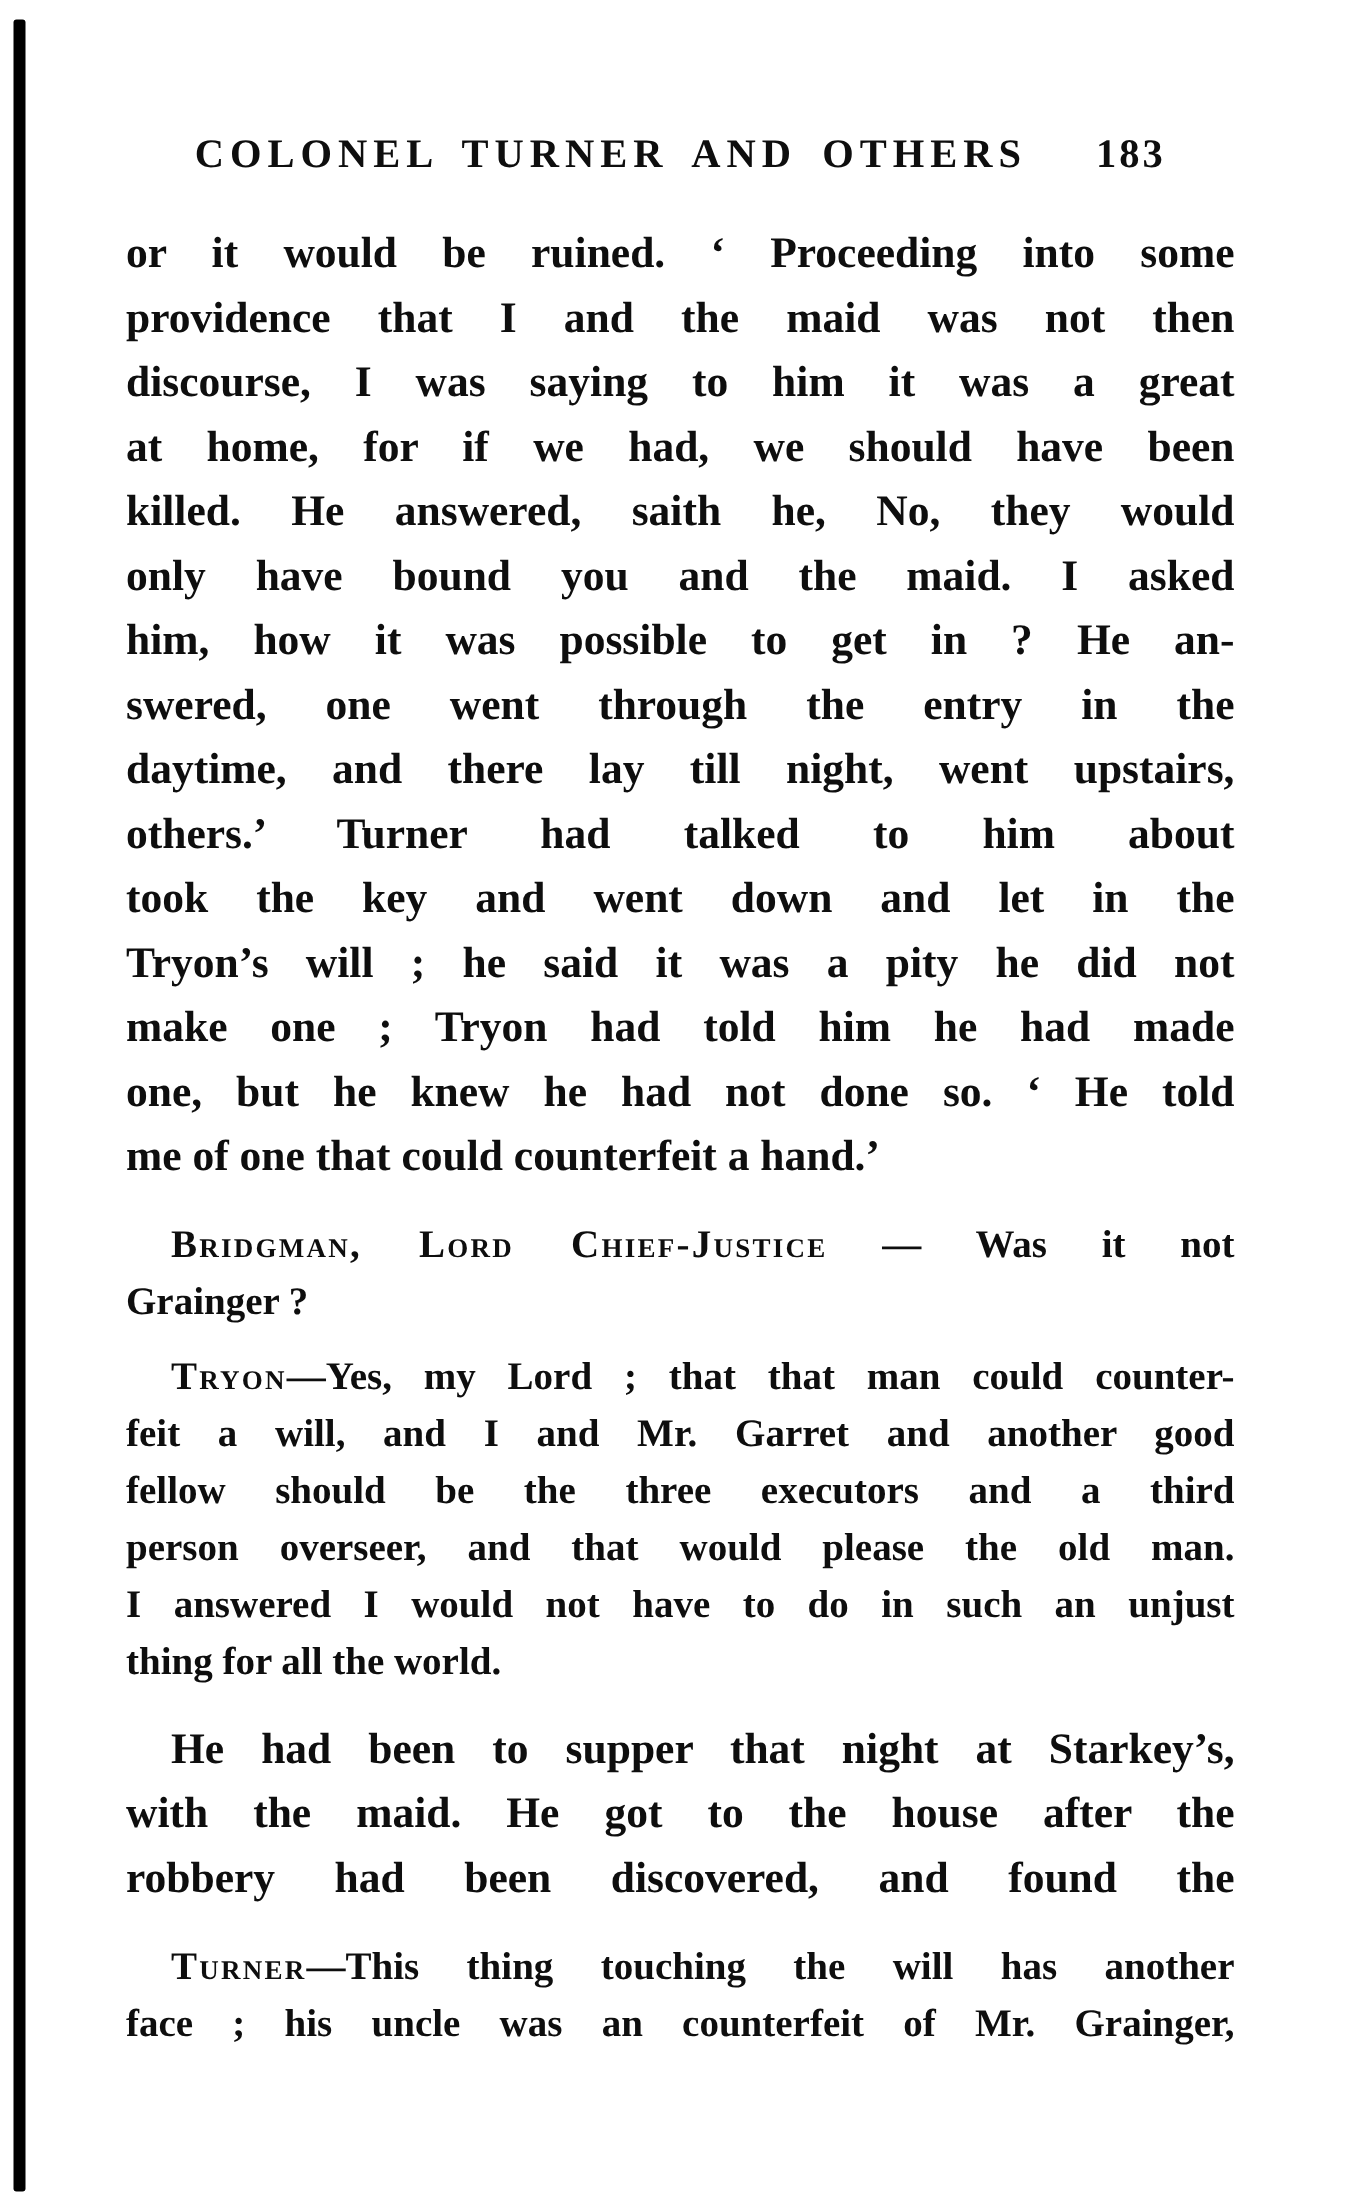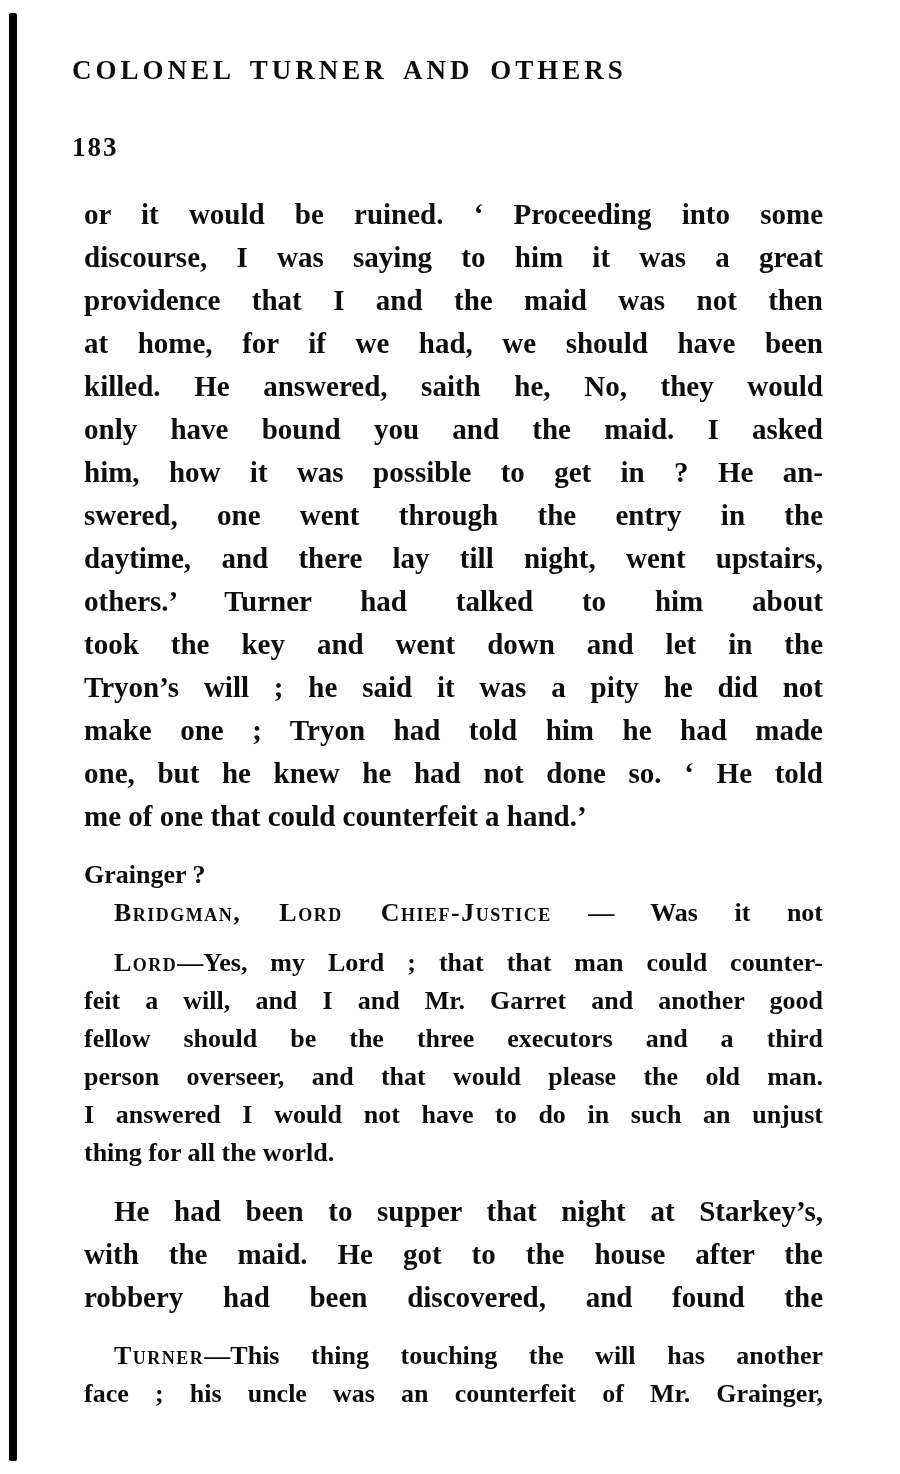--- a/index.html
+++ b/index.html
@@ -31,24 +31,24 @@
     display: flex;
     justify-content: center;
     align-items: baseline;
     gap: 46px;
     font-weight: 700;
     font-size: 27px;
     letter-spacing: 4px;
     word-spacing: 6px;
     margin-bottom: 30px;
     white-space: nowrap;
-    flex-direction: column;
   }
   .header .pagenum {
     letter-spacing: 2px;
+    margin-top: 32px;
   }
   .paragraph { margin: 12px; }
   .paragraph.gap { margin-top: 18px; }
   .line {
     font-weight: 700;
     text-align: justify;
     text-align-last: justify;
   }
   .line.narrative { font-size: 29px; line-height: 43px; }
   .line.speech    { font-size: 26px; line-height: 38px; }
@@ -65,41 +65,41 @@
 <div class="scan-bar"></div>
 
 <div class="content">
   <div class="header">
     <span>COLONEL TURNER AND OTHERS</span>
     <span class="pagenum">183</span>
   </div>
   <div>
       <div class="paragraph">
         <div class="line narrative">or it would be ruined. ‘ Proceeding into some</div>
+        <div class="line narrative">providence that I and the maid was not then</div>
         <div class="line narrative">discourse, I was saying to him it was a great</div>
-        <div class="line narrative">providence that I and the maid was not then</div>
         <div class="line narrative">at home, for if we had, we should have been</div>
         <div class="line narrative">killed. He answered, saith he, No, they would</div>
         <div class="line narrative">only have bound you and the maid. I asked</div>
         <div class="line narrative">him, how it was possible to get in ? He an-</div>
         <div class="line narrative">swered, one went through the entry in the</div>
         <div class="line narrative">daytime, and there lay till night, went upstairs,</div>
         <div class="line narrative">others.’ Turner had talked to him about</div>
         <div class="line narrative">took the key and went down and let in the</div>
         <div class="line narrative">Tryon’s will ; he said it was a pity he did not</div>
         <div class="line narrative">make one ; Tryon had told him he had made</div>
         <div class="line narrative">one, but he knew he had not done so. ‘ He told</div>
         <div class="line narrative unjustified">me of one that could counterfeit a hand.’</div>
       </div>
       <div class="paragraph gap">
+        <div class="line speech indented"><span class="sc">Bridgman, Lord Chief-Justice</span> — Was it not</div>
         <div class="line speech unjustified">Grainger ?</div>
-        <div class="line speech indented"><span class="sc">Bridgman, Lord Chief-Justice</span> — Was it not</div>
       </div>
       <div class="paragraph">
-        <div class="line speech indented"><span class="sc">Lord</span>—Yes, my Lord ; that that man could counter-</div>
+        <div class="line speech indented"><span class="sc">Tryon</span>—Yes, my Lord ; that that man could counter-</div>
         <div class="line speech">feit a will, and I and Mr. Garret and another good</div>
         <div class="line speech">fellow should be the three executors and a third</div>
         <div class="line speech">person overseer, and that would please the old man.</div>
         <div class="line speech">I answered I would not have to do in such an unjust</div>
         <div class="line speech unjustified">thing for all the world.</div>
       </div>
       <div class="paragraph gap">
         <div class="line narrative indented">He had been to supper that night at Starkey’s,</div>
         <div class="line narrative">with the maid. He got to the house after the</div>
         <div class="line narrative">robbery had been discovered, and found the</div>

